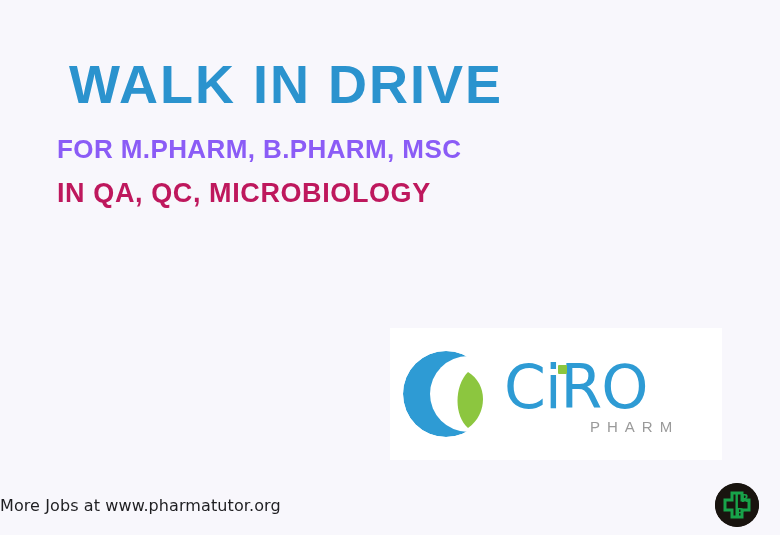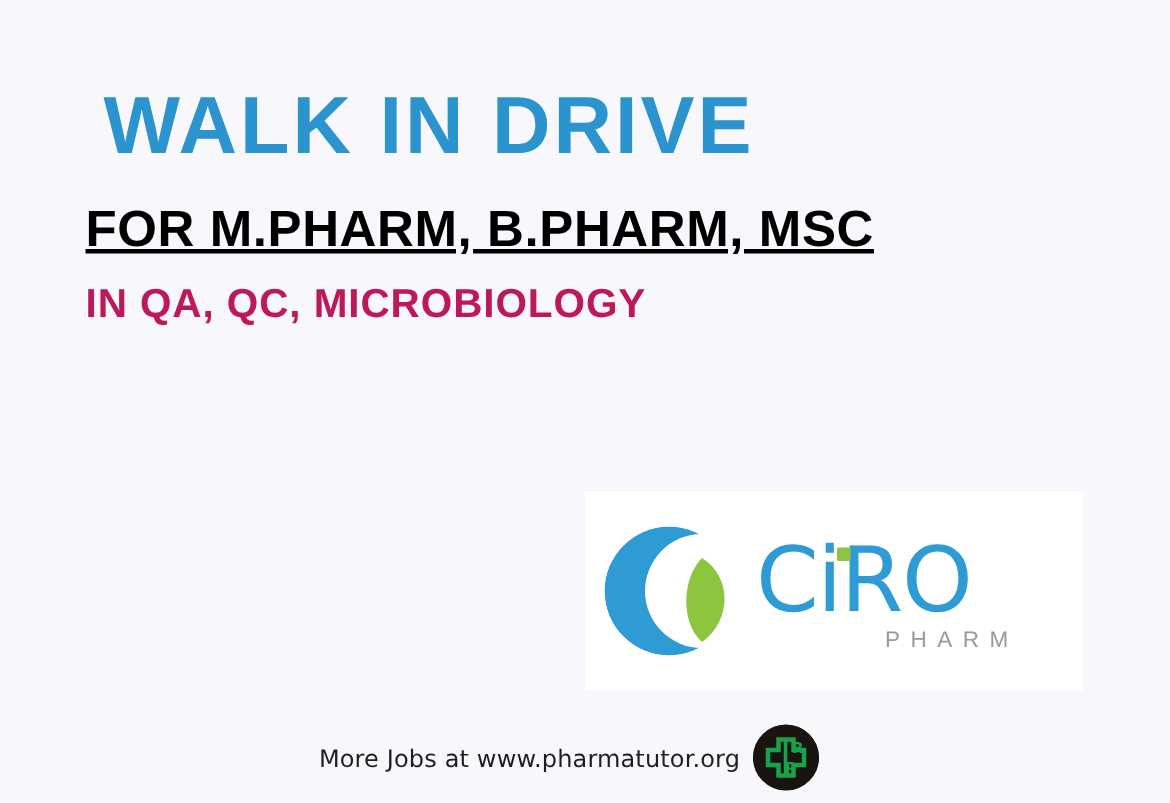--- a/index.html
+++ b/index.html
@@ -34,28 +34,27 @@
     line-height: 1.04;
     letter-spacing: 2.0px;
     color: #2b93ce;
     white-space: nowrap;
     margin: 12px;
     text-transform: uppercase;
   }
   .headline-sub1 {
     font-family: "Liberation Sans", sans-serif;
     font-weight: 700;
-    font-size: 34px;
+    font-size: 26px;
     line-height: 1.05;
     letter-spacing: 0.4px;
-    color: #000000;
+    color: #8b5cf6;
     white-space: nowrap;
     margin: 24px 0 0 0;
     text-transform: uppercase;
-    text-decoration: underline;
   }
   .headline-sub2 {
     font-family: "Liberation Sans", sans-serif;
     font-weight: 700;
     font-size: 27px;
     line-height: 1.05;
     letter-spacing: 0.6px;
     color: #be185d;
     white-space: nowrap;
     margin: 16px 0 0 0;
@@ -125,21 +124,21 @@
 
   
   .footer {
     position: absolute;
     left: 0;
     right: 0;
     bottom: 8px;
     height: 44px;
     display: flex;
     align-items: center;
-    justify-content: center;
+    justify-content: space-between;
     padding-right: 21px;
     box-sizing: border-box;
   }
   .footer-text {
     font-family: "DejaVu Sans", sans-serif;
     font-size: 16px;
     font-weight: 400;
     color: #1f1f22;
     letter-spacing: 0.1px;
     margin-right: 9px;

